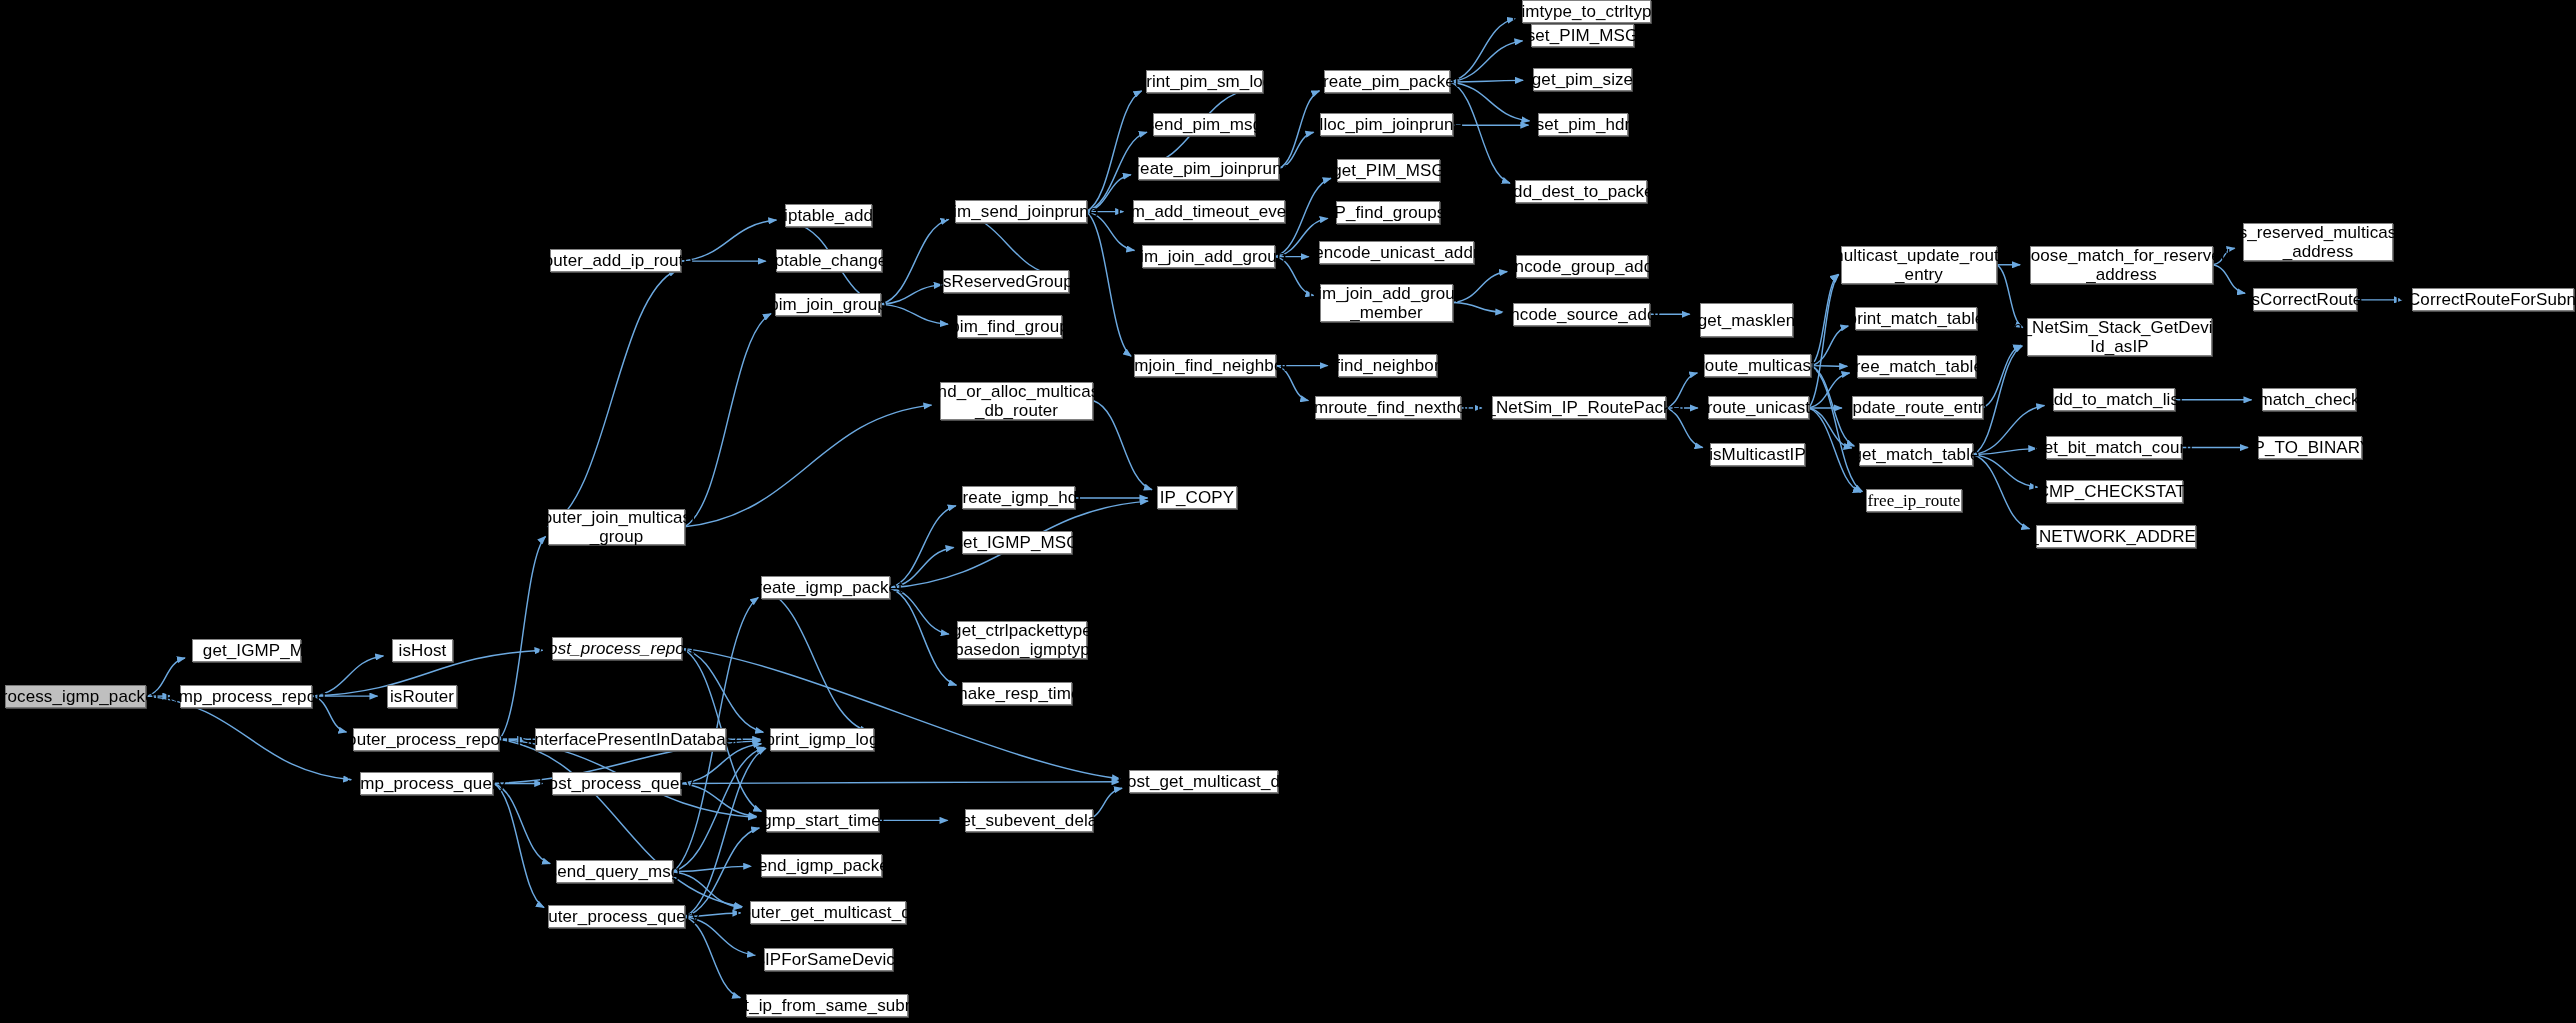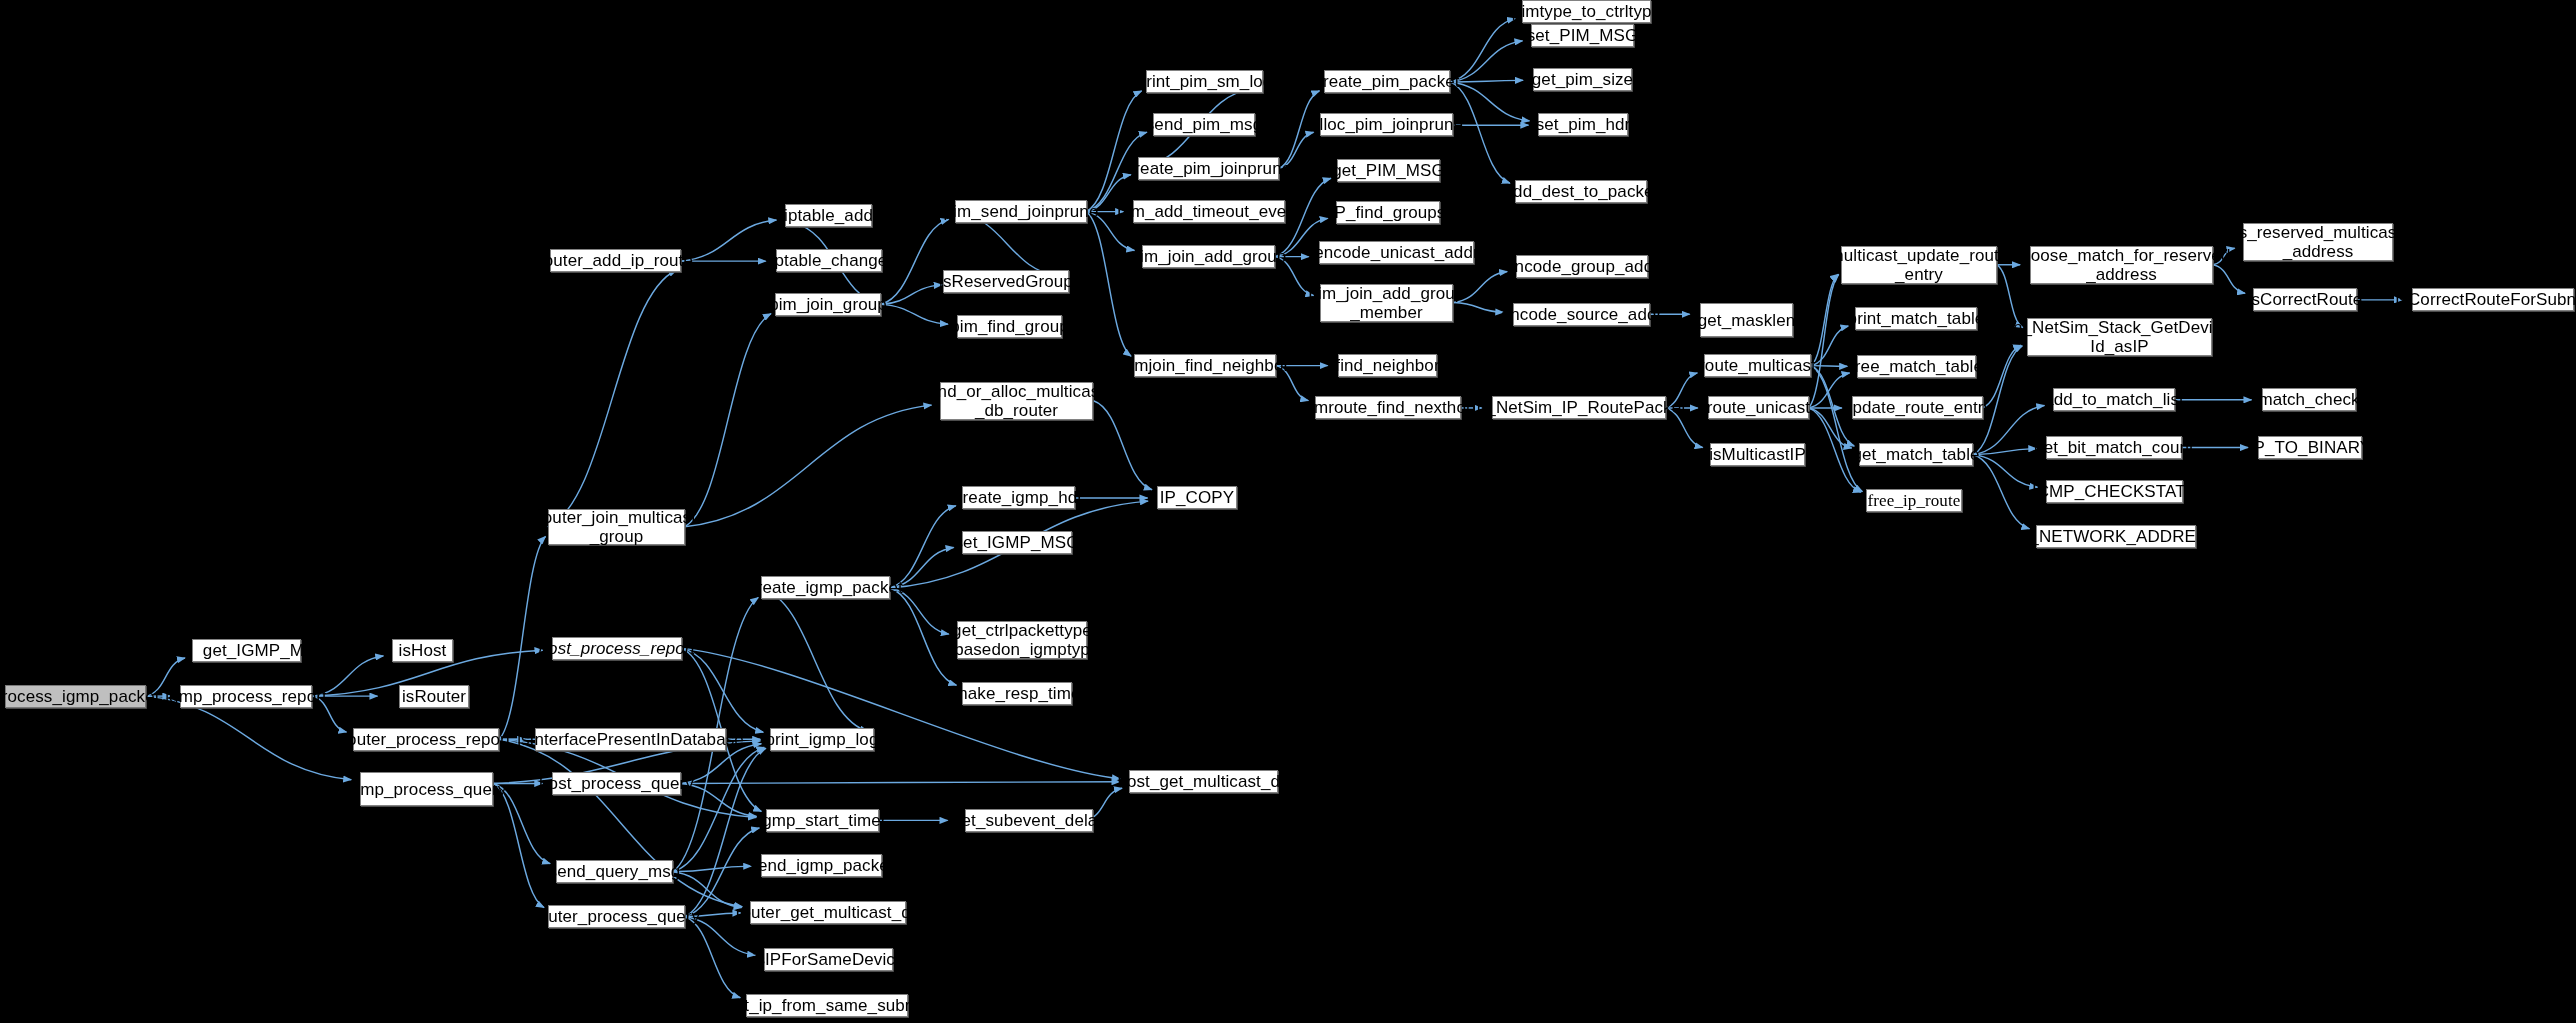--- a/index.html
+++ b/index.html
@@ -148,24 +148,24 @@
         <path d="M2423,497 C2460.8,497 2458.2,497 2496,497" fill="none" stroke="#6ca9e0" stroke-width="1.6" marker-end="url(#arrow)"></path>
         <path d="M1214,445 C1245.95,455.8 1247.0073450752702,533.0083558891437 1278.9573450752703,543.8083558891436" fill="none" stroke="#6ca9e0" stroke-width="1.6" marker-end="url(#arrow)"></path>
         <path d="M978,338 C924.9,338 924.1,338 871,338" fill="none" stroke="#6ca9e0" stroke-width="1.6" marker-end="url(#arrow)"></path>
       </g>
   </svg>
   <div id="node-layer">
       <div class="node root" style="left: 5.4px; top: 685px; width: 141px; height: 23.4px;">process_igmp_packet</div>
       <div class="node" style="left: 192px; top: 639px; width: 109px; height: 23.4px; padding-left: 44px;">get_IGMP_MSG</div>
       <div class="node" style="left: 180px; top: 685px; width: 132px; height: 23.4px;">igmp_process_report</div>
       <div class="node" style="left: 392px; top: 639px; width: 61px; height: 23.4px;">isHost</div>
-      <div class="node" style="left: 387px; top: 685px; width: 70px; height: 23.4px; margin-left: 12px;">isRouter</div>
+      <div class="node" style="left: 387px; top: 685px; width: 70px; height: 23.4px;">isRouter</div>
       <div class="node" style="left: 353px; top: 728px; width: 146px; height: 23.4px;">router_process_report</div>
       <div class="node" style="left: 535px; top: 728px; width: 191px; height: 23.4px;">isInterfacePresentInDatabase</div>
-      <div class="node" style="left: 360px; top: 772px; width: 133px; height: 34px;">igmp_process_query</div>
+      <div class="node" style="left: 360px; top: 772px; width: 133px; height: 23px;">igmp_process_query</div>
       <div class="node" style="left: 552px; top: 772px; width: 129px; height: 23.4px;">host_process_query</div>
       <div class="node" style="left: 552px; top: 637px; width: 130px; height: 23.4px; font-style: italic;">host_process_report</div>
       <div class="node" style="left: 770px; top: 728px; width: 104px; height: 23.4px;">print_igmp_log</div>
       <div class="node" style="left: 766px; top: 809px; width: 113px; height: 23.4px;">igmp_start_timer</div>
       <div class="node" style="left: 761px; top: 854px; width: 121px; height: 23.4px;">send_igmp_packet</div>
       <div class="node" style="left: 556px; top: 860px; width: 117px; height: 23.4px;">send_query_msg</div>
       <div class="node" style="left: 548px; top: 905px; width: 137px; height: 23.4px;">router_process_query</div>
       <div class="node" style="left: 750px; top: 901px; width: 156px; height: 23.4px;">router_get_multicast_db</div>
       <div class="node" style="left: 764px; top: 948px; width: 129px; height: 23.4px;">isIPForSameDevice</div>
       <div class="node" style="left: 746px; top: 994px; width: 162px; height: 23.4px;">get_ip_from_same_subnet</div>

